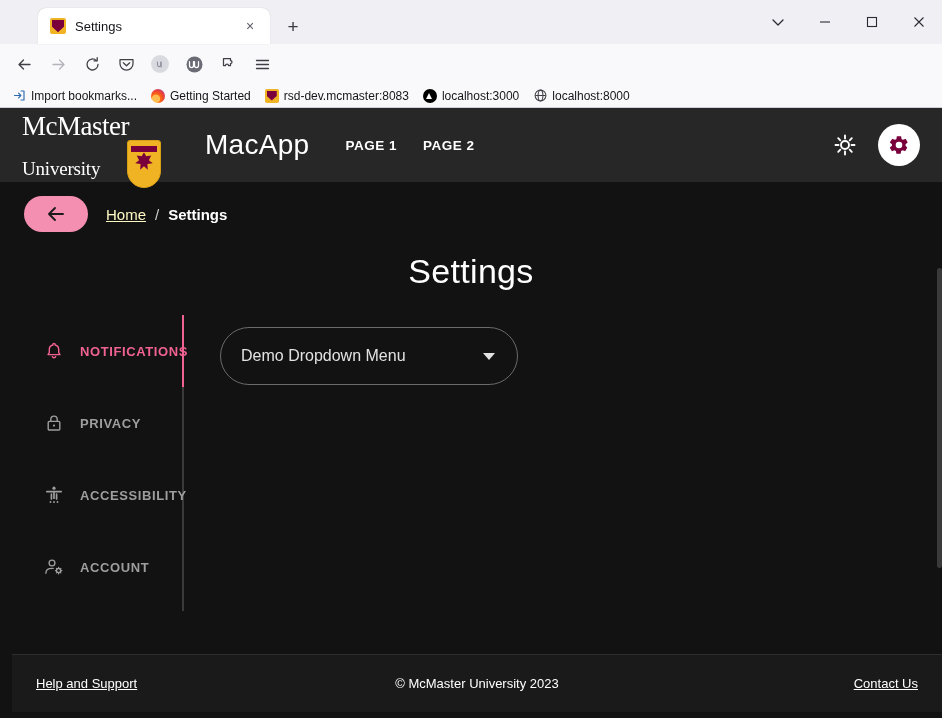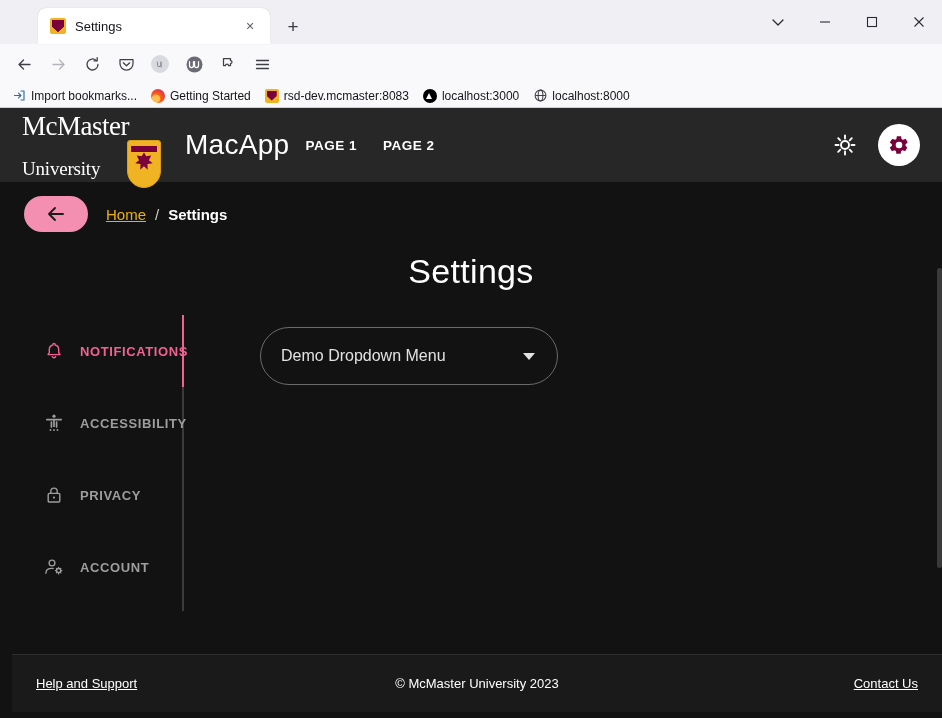--- a/index.html
+++ b/index.html
@@ -122,21 +122,21 @@
     content:""; position:absolute; left:3.5px; top:4px;
     border-left:3.5px solid transparent; border-right:3.5px solid transparent;
     border-bottom:6px solid #fff;
   }
 
   
   .app { width: 942px; height: 604px; background: #121212; position: relative; }
 
   .appbar {
     height: 74px; background: #272727;
-    display: flex; align-items: center; padding: 0 22px;
+    display: flex; align-items: center; padding: 0 22px; gap: 20px;
   }
   .logo { display: flex; align-items: flex-end; gap: 2px; margin-right: 24px; }
   .logo-words { display: flex; flex-direction: column; line-height: 1; }
   .logo-mc {
     font-family: "Liberation Serif", serif; font-size: 27px; color: #fff;
     letter-spacing: -.5px;
   }
   .logo-uni {
     font-family: "Liberation Serif", serif; font-size: 19px; color: #fff;
     letter-spacing: -.2px; margin-top: 19px;
@@ -175,21 +175,21 @@
   }
   .icon-btn.filled { background: #fff; color: #7a003c; width: 42px; height: 42px; }
 
   .crumbbar { height: 64px; display: flex; align-items: center; padding: 0 24px; gap: 18px; }
   .backbtn {
     width: 64px; height: 36px; border-radius: 18px;
     background: #f48fb1; color: #1a1a1a;
     display: flex; align-items: center; justify-content: center;
   }
   .crumbs { display: flex; align-items: center; gap: 9px; font-size: 15px; }
-  .crumb-link { color: #eab308; text-decoration: underline; }
+  .crumb-link { color: #fef9c3; text-decoration: underline; }
   .crumb-sep { color: #cfcfcf; }
   .crumb-cur { color: #fff; font-weight: 700; }
 
   .page-title {
     text-align: center; font-size: 34px; font-weight: 400; color: #fff;
     margin-top: 6px; margin-bottom: 24px; letter-spacing: .3px;
   }
 
   .content { display: flex; padding: 0 24px; }
   .tabs {
@@ -202,21 +202,21 @@
     width: 2px; height: 72px; background: #f06292;
   }
   .tab-item {
     height: 72px; display: flex; align-items: center; gap: 16px;
     padding-left: 20px; color: #9e9e9e;
     font-size: 13px; font-weight: 700; letter-spacing: .6px;
   }
   .tab-item.active { color: #f06292; }
   .tab-ico { width: 20px; height: 20px; flex: none; display:flex; align-items:center; justify-content:center; }
 
-  .panel { flex: 1; padding-left: 36px; padding-top: 12px; margin-left: 40px; }
+  .panel { flex: 1; padding-left: 36px; padding-top: 12px; }
   .dropdown {
     width: 298px; height: 58px; border-radius: 29px;
     border: 1px solid #6b6b6b; background: #121212;
     display: flex; align-items: center; padding: 0 22px 0 20px;
     color: #e2e2e2; font-size: 16px;
   }
   .dd-label { flex: 1; }
   .dd-caret {
     width: 0; height: 0;
     border-left: 6px solid transparent; border-right: 6px solid transparent;
@@ -420,51 +420,51 @@
       <div class="tabs-indicator"></div>
 
       <div class="tab-item active">
         <span class="tab-ico">
           <svg width="20" height="20" viewBox="0 0 20 20">
               <path d="M10 2.4a1.1 1.1 0 0 1 1.1 1.1v.5a4.6 4.6 0 0 1 3.6 4.5v3.1l1.3 2h-12l1.3-2V8.5a4.6 4.6 0 0 1 3.6-4.5v-.5A1.1 1.1 0 0 1 10 2.4z" stroke="#f06292" stroke-width="1.4" fill="none" stroke-linejoin="round"></path>
               <path d="M8.3 15.6a1.8 1.8 0 0 0 3.4 0" stroke="#f06292" stroke-width="1.4" fill="none" stroke-linecap="round"></path>
             </svg>
         </span>
         <span>NOTIFICATIONS</span>
+      </div>
+
+      <div class="tab-item">
+        <span class="tab-ico">
+          <svg width="20" height="20" viewBox="0 0 20 20">
+              <rect x="4.2" y="8.4" width="11.6" height="8.6" rx="1.1" stroke="#9e9e9e" stroke-width="1.4" fill="none"></rect>
+              <path d="M6.8 8.4V6.3a3.2 3.2 0 0 1 6.4 0v2.1" stroke="#9e9e9e" stroke-width="1.4" fill="none"></path>
+              <circle cx="10" cy="12.6" r="1.1" fill="#9e9e9e"></circle>
+            </svg>
+        </span>
+        <span>PRIVACY</span>
       </div>
 
       <div class="tab-item">
         <span class="tab-ico">
           <svg width="20" height="20" viewBox="0 0 20 20">
               <circle cx="10" cy="3.2" r="1.6" fill="#9e9e9e"></circle>
               <path d="M2.8 6.6h14.4" stroke="#9e9e9e" stroke-width="1.7" stroke-linecap="round"></path>
               <path d="M10 6.6v7.4" stroke="#9e9e9e" stroke-width="1.7"></path>
               <path d="M7.4 9.2v4.8M12.6 9.2v4.8" stroke="#9e9e9e" stroke-width="1.7" stroke-linecap="round"></path>
               <circle cx="6.5" cy="17" r=".95" fill="#9e9e9e"></circle>
               <circle cx="10" cy="17" r=".95" fill="#9e9e9e"></circle>
               <circle cx="13.5" cy="17" r=".95" fill="#9e9e9e"></circle>
             </svg>
         </span>
         <span>ACCESSIBILITY</span>
       </div>
 
       <div class="tab-item">
         <span class="tab-ico">
           <svg width="20" height="20" viewBox="0 0 20 20">
-              <rect x="4.2" y="8.4" width="11.6" height="8.6" rx="1.1" stroke="#9e9e9e" stroke-width="1.4" fill="none"></rect>
-              <path d="M6.8 8.4V6.3a3.2 3.2 0 0 1 6.4 0v2.1" stroke="#9e9e9e" stroke-width="1.4" fill="none"></path>
-              <circle cx="10" cy="12.6" r="1.1" fill="#9e9e9e"></circle>
-            </svg>
-        </span>
-        <span>PRIVACY</span>
-      </div>
-
-      <div class="tab-item">
-        <span class="tab-ico">
-          <svg width="20" height="20" viewBox="0 0 20 20">
               <circle cx="8" cy="6" r="2.9" stroke="#9e9e9e" stroke-width="1.35" fill="none"></circle>
               <path d="M1.9 16.2c0-3.1 2.7-4.8 6.1-4.8h1.2" stroke="#9e9e9e" stroke-width="1.35" fill="none" stroke-linecap="round"></path>
               <circle cx="14.6" cy="13.6" r="2.1" stroke="#9e9e9e" stroke-width="1.3" fill="none"></circle>
               <path d="M14.6 10.3v1M14.6 16v1M11.4 13.6h1M16.9 13.6h1M12.4 11.4l.7.7M16.2 15.1l.7.7M16.9 11.4l-.7.7M13.1 15.1l-.7.7" stroke="#9e9e9e" stroke-width="1.2" stroke-linecap="round"></path>
             </svg>
         </span>
         <span>ACCOUNT</span>
       </div>
     </div>
 

